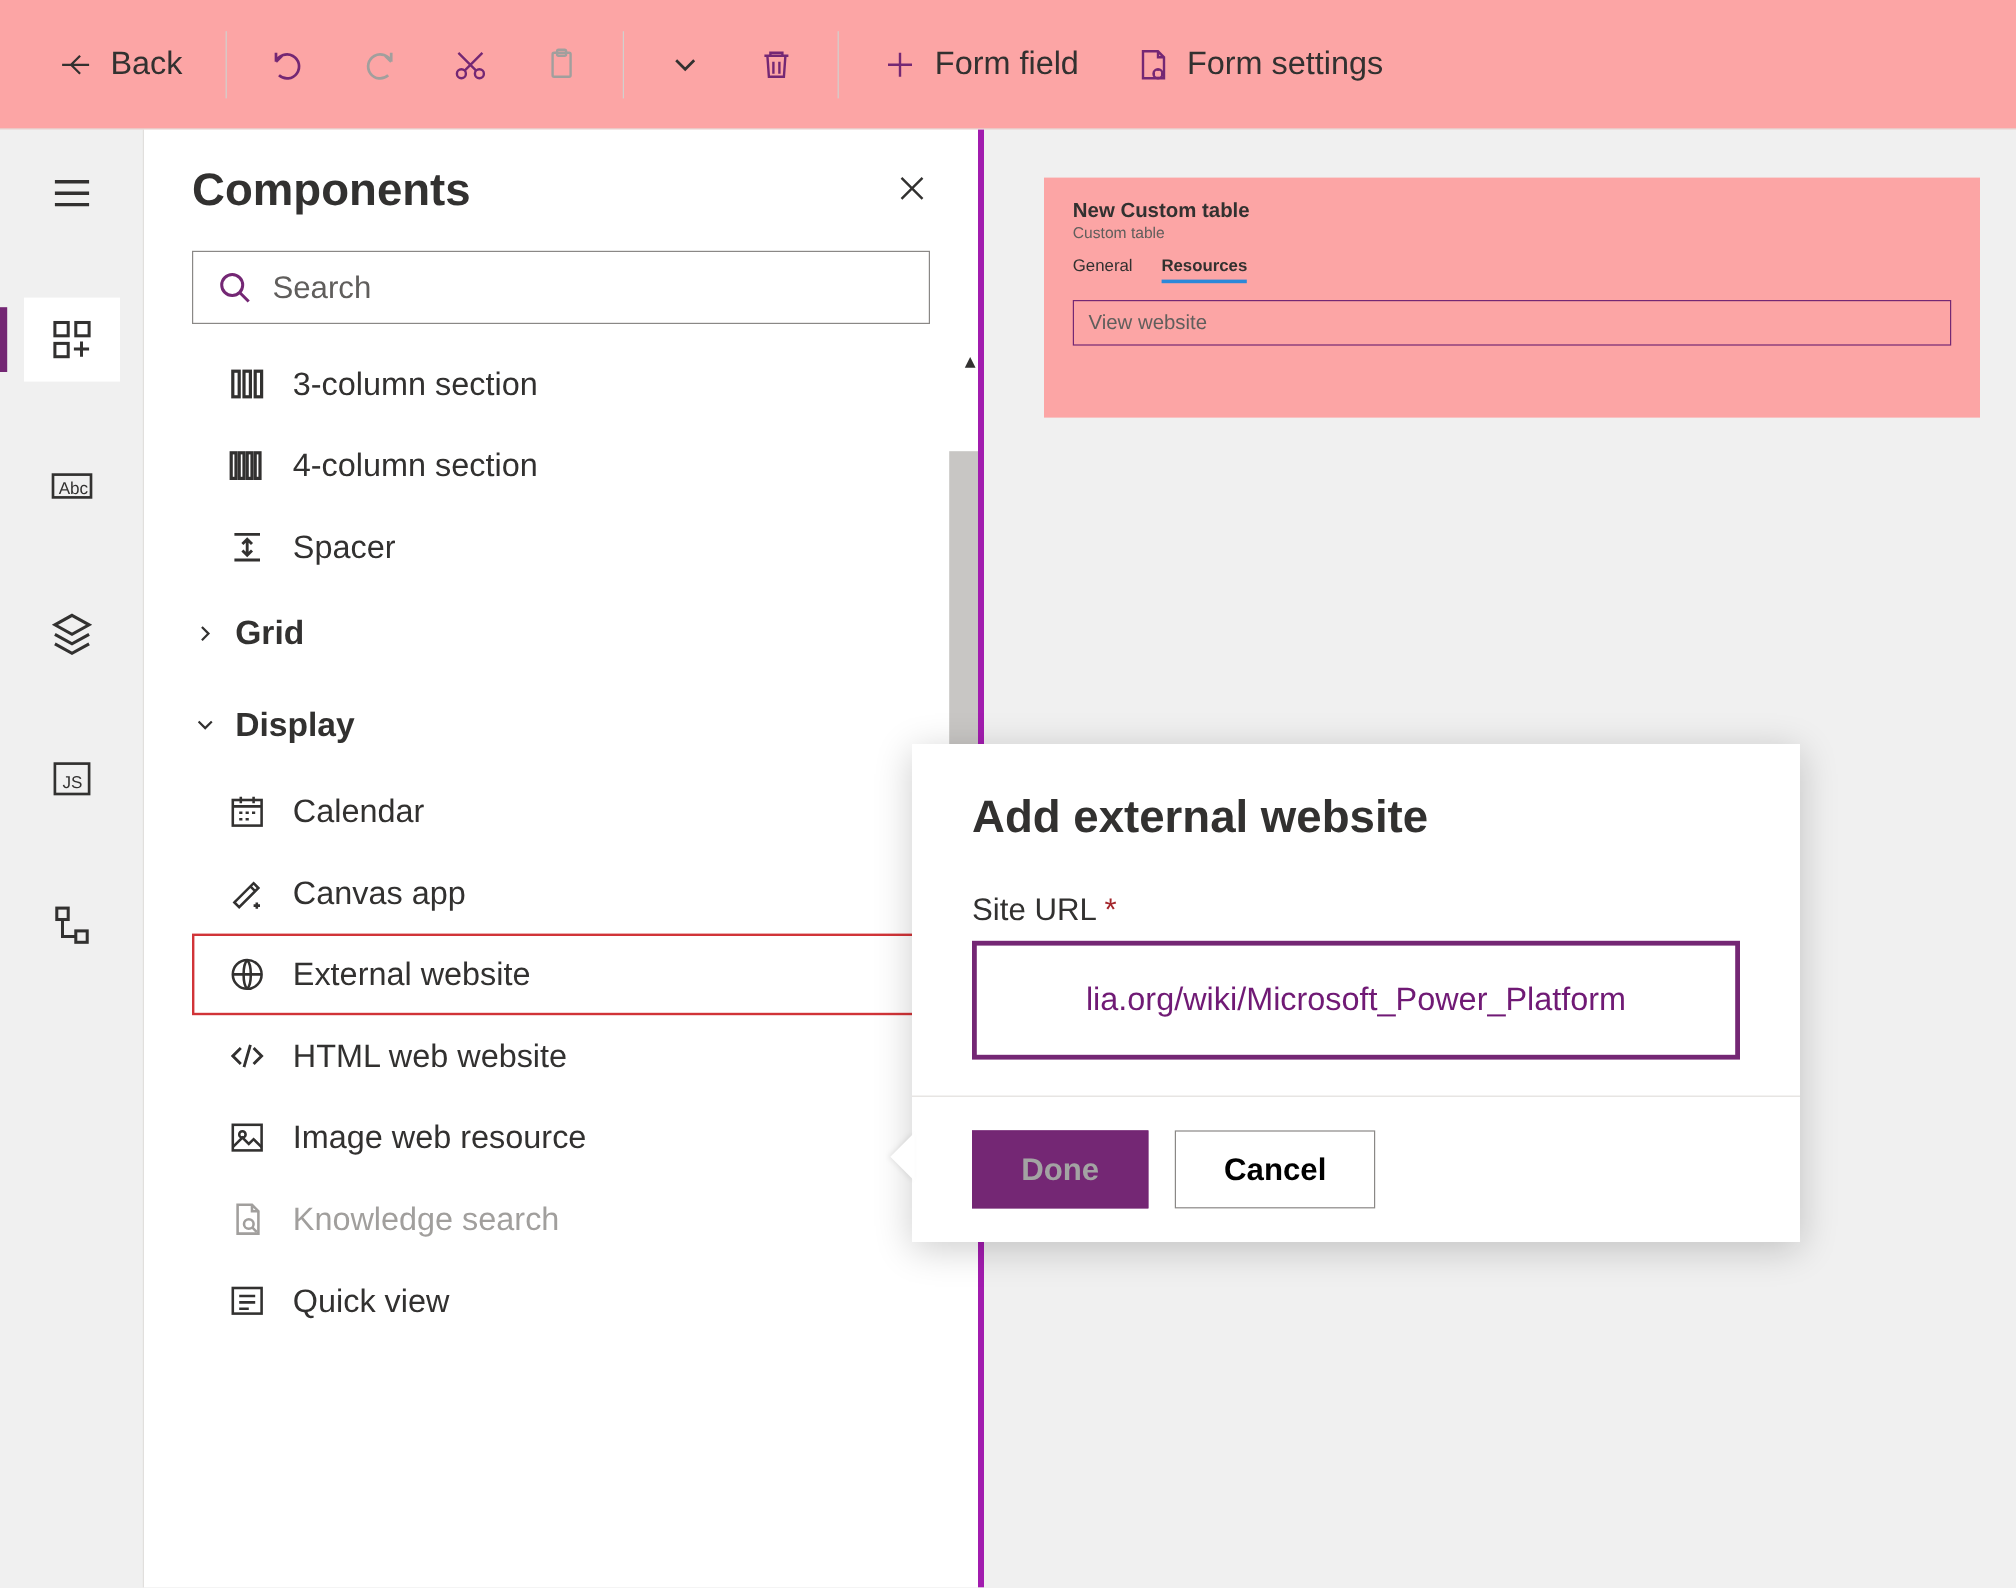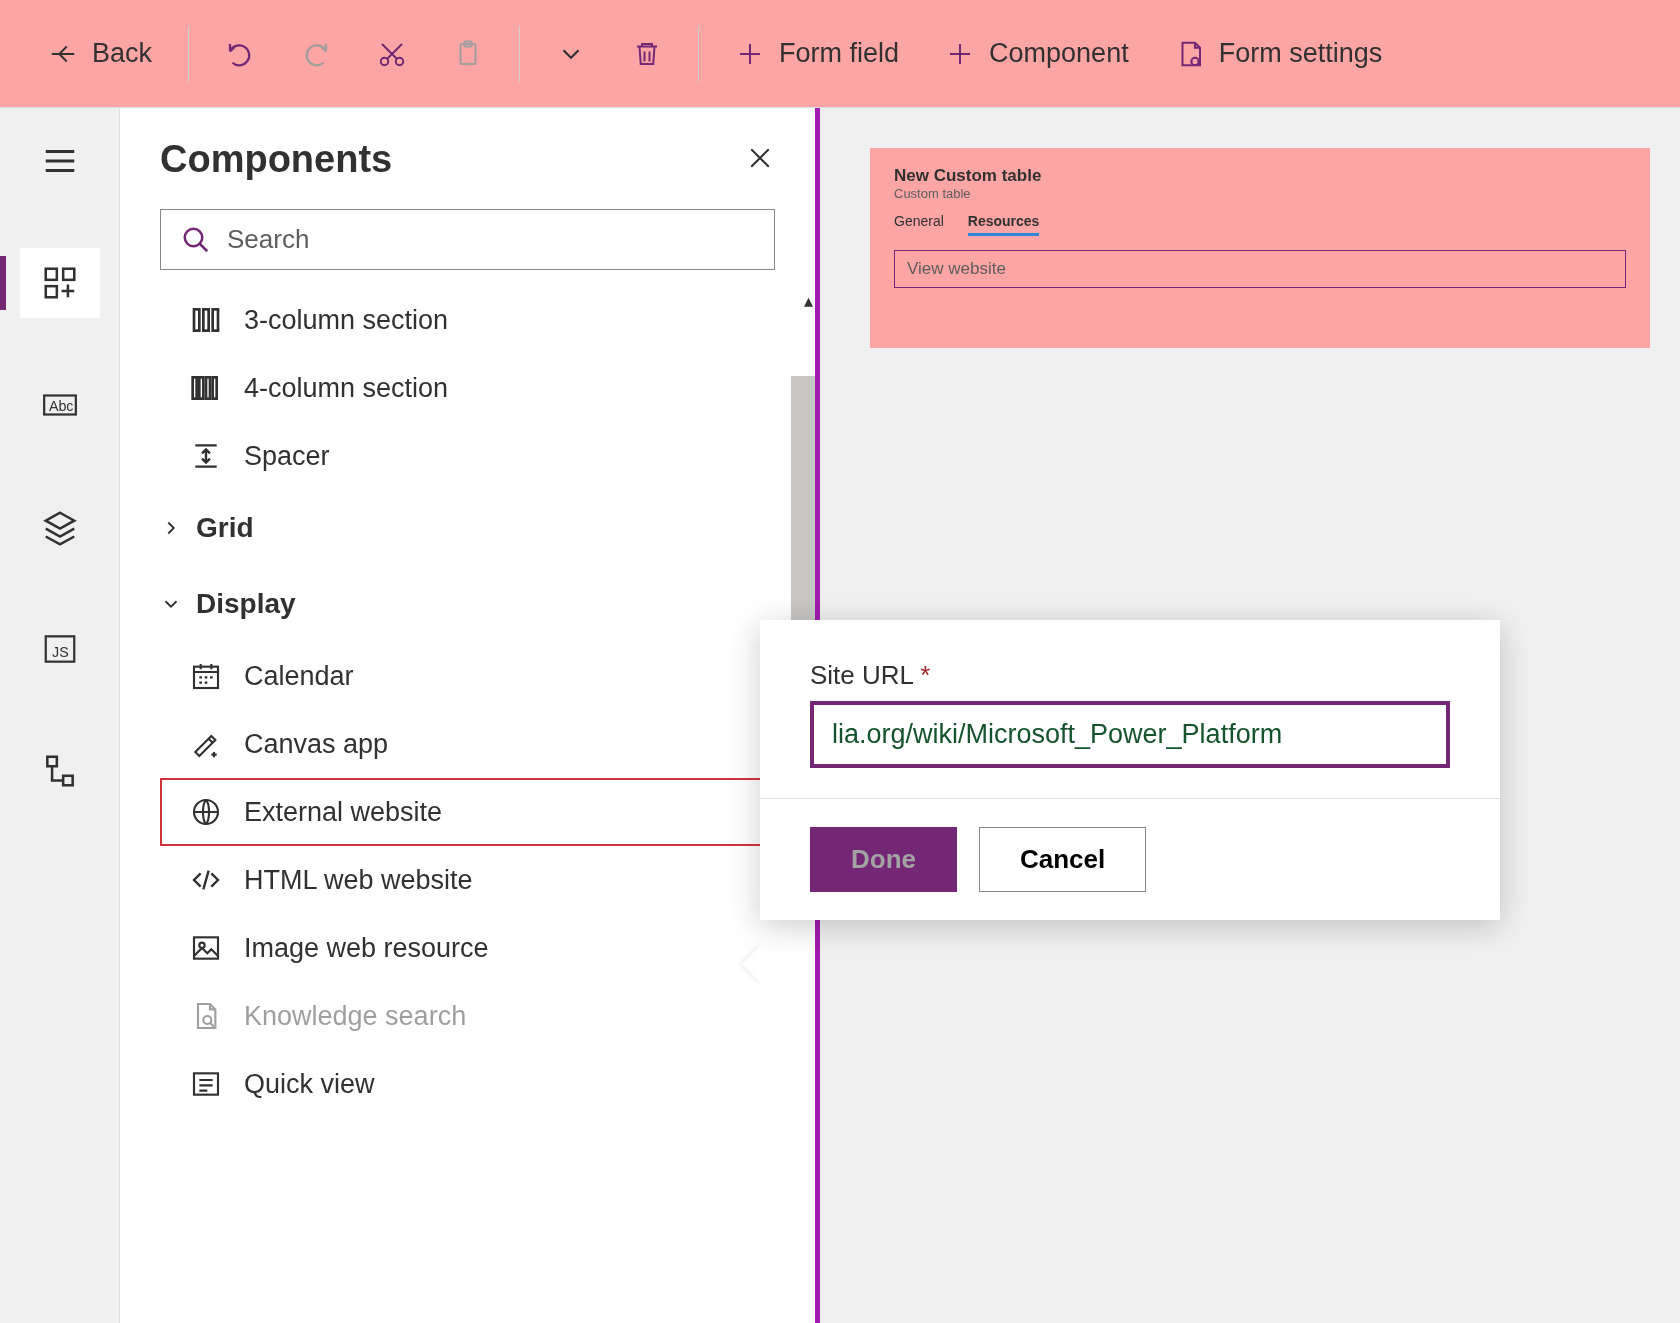--- a/index.html
+++ b/index.html
@@ -58,21 +58,21 @@
   .fp-tab { padding-bottom: 4px; cursor: pointer; }
   .fp-tab.active { border-bottom: 3px solid #2b88d8; font-weight: 600; }
   .fp-section { border: 1px solid #742774; padding: 8px 12px; font-size: 17px; color: #605e5c; }
 
   
   .popup { position: absolute; left: 760px; top: 620px; width: 740px; background: #fff; box-shadow: 0 6px 30px rgba(0,0,0,.2); }
   .popup-body { padding: 40px 50px 30px 50px; }
   .popup-title { font-size: 38px; font-weight: 600; margin-bottom: 40px; }
   .popup-label { font-size: 26px; margin-bottom: 10px; }
   .req { color: #a4262c; }
-  .popup-input { width: 100%; border: 4px solid #742774; padding: 14px 18px; font-size: 27px; color: #14532d; outline: none; text-align: left; direction: ltr; }
+  .popup-input { width: 100%; border: 4px solid #742774; padding: 30px 18px; font-size: 27px; color: #701a75; outline: none; text-align: center; direction: ltr; }
   .popup-footer { border-top: 1px solid #e1dfdd; padding: 28px 50px; display: flex; gap: 22px; }
   .btn { padding: 16px 40px; font-size: 26px; font-weight: 600; cursor: pointer; border: 1px solid #8a8886; background: #fff; }
   .btn.primary { background: #742774; color: #a3a3a3; border-color: #742774; }
 
   
   .beak { position: absolute; left: -18px; top: 324px; width: 0; height: 0; border-top: 20px solid transparent; border-bottom: 20px solid transparent; border-right: 20px solid #fff; filter: drop-shadow(-2px 0 2px rgba(0,0,0,.08)); }
 </style>
 </head>
 <body>
 
@@ -117,26 +117,20 @@
     <svg class="purple" viewBox="0 0 24 24" fill="none" stroke="#742774" stroke-width="1.6">
         <path d="M4 6h16M8 6V4h8v2M6 6l1 14h10l1-14M10 10v8M14 10v8"></path>
       </svg>
   </div>
   <div class="tsep"></div>
   <div class="tbtn">
     <svg class="purple" viewBox="0 0 24 24" fill="none" stroke="#742774" stroke-width="1.6">
         <path d="M12 4v16M4 12h16"></path>
       </svg>
     <span>Form field</span>
-  </div>
-  <div class="tbtn">
-    <svg class="purple" viewBox="0 0 24 24" fill="none" stroke="#742774" stroke-width="1.6">
-        <path d="M12 4v16M4 12h16"></path>
-      </svg>
-    <span>Component</span>
   </div>
   <div class="tbtn">
     <svg class="purple" viewBox="0 0 24 24" fill="none" stroke="#742774" stroke-width="1.6">
         <path d="M6 3h10l4 4v14H6z M6 3v18 M16 3v4h4"></path>
         <circle cx="16" cy="18" r="3"></circle>
         <path d="M16 15v1M16 20v1M13 18h1M18 18h1"></path>
       </svg>
     <span>Form settings</span>
   </div>
 </div>
@@ -311,20 +305,21 @@
       </div>
       <div class="fp-section">View website</div>
     </div>
   </div>
 
 </div>
 
 <div class="popup">
   <div class="beak"></div>
   <div class="popup-body">
+    <div class="popup-title">Add external website</div>
     <div class="popup-label">
       <span>Site URL</span>
       <span class="req"> *</span>
     </div>
     <input class="popup-input" type="text" value="lia.org/wiki/Microsoft_Power_Platform" style="">
   </div>
   <div class="popup-footer">
     <button class="btn primary">Done</button>
     <button class="btn">Cancel</button>
   </div>

